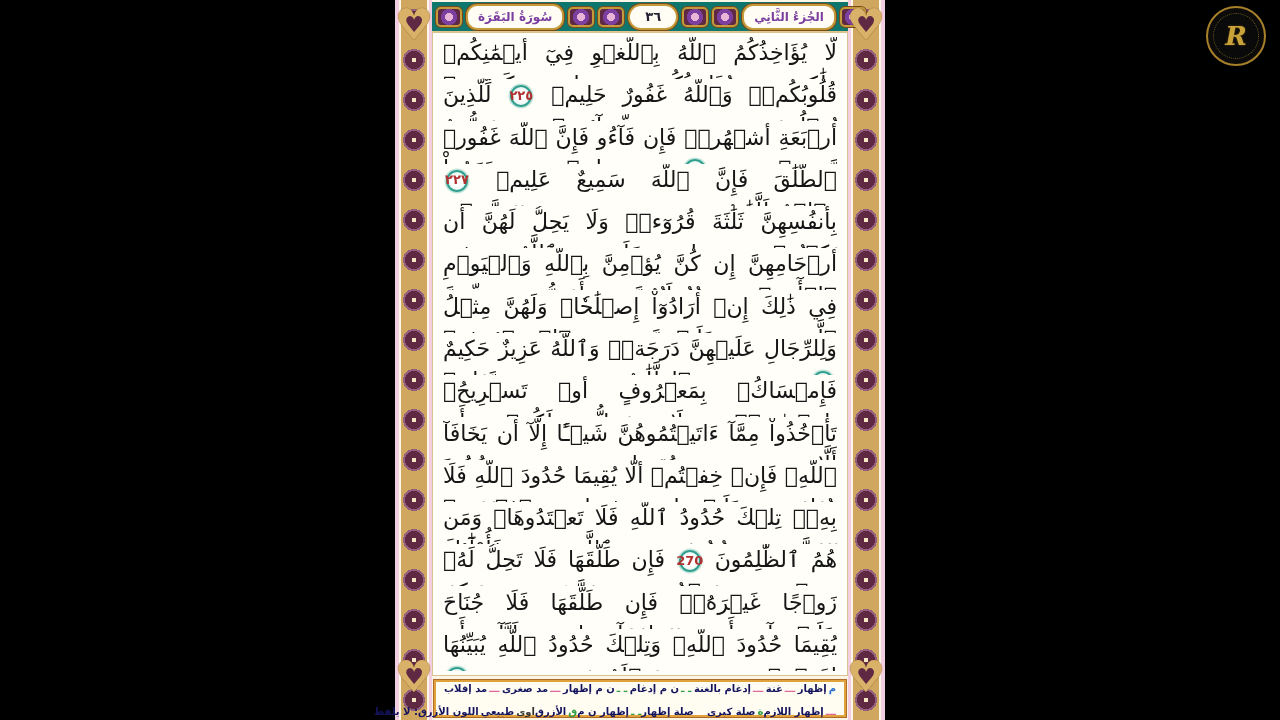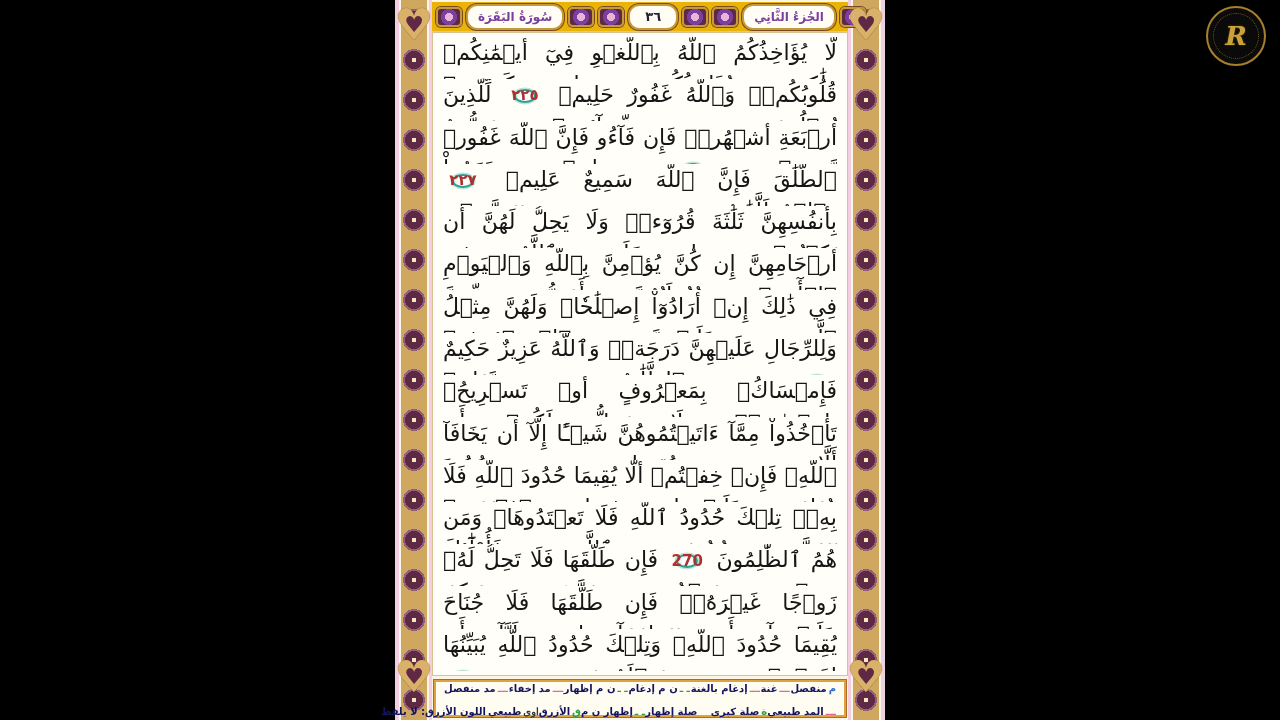--- a/index.html
+++ b/index.html
@@ -41,33 +41,33 @@
     font-size:22px;line-height:46px;text-align:center;color:#5f2944;
   }
   .heart.tl{left:-3px;top:2px;}
   .heart.tr{right:-3px;top:2px;}
   .heart.bl{left:-3px;bottom:20px;}
   .heart.br{right:-3px;bottom:20px;}
 
   
   .header-band{
     position:absolute;left:36px;right:36px;top:2px;height:30px;
-    background:#eab308;border-bottom:1px solid #e2c68c;
+    background:#0f766e;border-bottom:1px solid #e2c68c;
     display:flex;align-items:center;gap:4px;padding:0 4px;box-sizing:border-box;
     z-index:2;
   }
   .cartouche{
     height:22px;background:#fffdf4;border:2px solid #c59a3a;border-radius:11px;
     box-shadow:0 0 0 1px #7a4a1a;
     display:flex;align-items:center;justify-content:center;
     color:#7b3fa0;font-weight:bold;font-size:12px;line-height:1;
     padding:0 10px;direction:rtl;white-space:nowrap;
   }
   .cartouche.grow{flex:1;}
-  .cartouche.page-num{color:#223;min-width:26px;font-size:13px;}
+  .cartouche.page-num{color:#223;min-width:26px;font-size:13px;border-radius:13px;}
   .med{
     width:26px;height:20px;flex:0 0 auto;
     background:radial-gradient(circle,#e9b6d8 0 4px,#7b3fa0 4px 8px,#5f2944 8px);
     border:2px solid #c59a3a;border-radius:5px;
     box-shadow:0 0 0 1px #7a4a1a;box-sizing:border-box;
   }
 
   
   .text-frame{
     position:absolute;left:36px;right:36px;top:32px;bottom:44px;
@@ -76,25 +76,25 @@
     display:flex;flex-direction:column;justify-content:space-between;
   }
   .quran-line{
     direction:rtl;unicode-bidi:plaintext;
     font-size:22px;line-height:1.45;color:#161616;
     text-align:justify;text-align-last:justify;
     overflow:hidden;max-height:42px;
   }
   .ayah-marker{
     display:inline-flex;align-items:center;justify-content:center;
-    width:22px;height:14px;border-radius:50%;
+    width:22px;height:22px;border-radius:50%;
     border:2px solid #2f9e8f;box-shadow:0 0 0 1.5px #bfe4da;
     background:radial-gradient(circle,#ffffff 40%,#cdeee0);
-    color:#b03030;font-size:15px;font-weight:bold;
-    vertical-align:middle;margin:0 9px;box-sizing:border-box;
+    color:#b03030;font-size:13px;font-weight:bold;
+    vertical-align:middle;margin:0 3px;box-sizing:border-box;
   }
 
   
   .legend-box{
     position:absolute;left:38px;right:38px;bottom:3px;height:37px;
     background:#fffdf2;border:2px solid #e0a23c;
     box-shadow:0 0 0 1px #b06a28;
     display:flex;flex-direction:column;justify-content:space-evenly;
     padding:1px 8px;box-sizing:border-box;z-index:2;
   }
@@ -184,21 +184,21 @@
       <div class="quran-line">زَوۡجًا غَيۡرَهُۥۗ فَإِن طَلَّقَهَا فَلَا جُنَاحَ عَلَيۡهِمَآ أَن يَتَرَاجَعَآ إِن ظَنَّآ أَن</div>
 
       <div class="quran-line">يُقِيمَا حُدُودَ ٱللَّهِۗ وَتِلۡكَ حُدُودُ ٱللَّهِ يُبَيِّنُهَا لِقَوۡمٖ يَعۡلَمُونَ <span class="ayah-marker">٢٣٠</span></div>
     </div>
 
   <div class="legend-box">
     <div class="legend-row">
 
         <span class="legend-item">
           <span class="legend-sample" style="color: rgb(42, 111, 208);">م</span>
-          <span class="legend-label">منفصل</span>
+          <span class="legend-label">إظهار</span>
         </span>
 
         <span class="legend-item">
           <span class="legend-sample" style="color: rgb(224, 103, 156);">ـــ</span>
           <span class="legend-label">غنة</span>
         </span>
 
         <span class="legend-item">
           <span class="legend-sample" style="color: rgb(224, 103, 156);">ـــ</span>
           <span class="legend-label">إدغام بالغنة</span>
@@ -209,33 +209,33 @@
           <span class="legend-label">ن م إدغام</span>
         </span>
 
         <span class="legend-item">
           <span class="legend-sample" style="color: rgb(47, 158, 68);">ـ ـ</span>
           <span class="legend-label">ن م إظهار</span>
         </span>
 
         <span class="legend-item">
           <span class="legend-sample" style="color: rgb(224, 103, 156);">ـــ</span>
-          <span class="legend-label">مد إخفاء</span>
-        </span>
-
-        <span class="legend-item">
-          <span class="legend-sample" style="color: rgb(224, 103, 156);">ـــ</span>
-          <span class="legend-label">مد منفصل</span>
+          <span class="legend-label">مد صغرى</span>
+        </span>
+
+        <span class="legend-item">
+          <span class="legend-sample" style="color: rgb(224, 103, 156);">ـــ</span>
+          <span class="legend-label">مد إقلاب</span>
         </span>
       </div>
     <div class="legend-row">
 
         <span class="legend-item">
           <span class="legend-sample" style="color: rgb(224, 103, 156);">ـــ</span>
-          <span class="legend-label">المد طبيعي</span>
+          <span class="legend-label">إظهار اللازم</span>
         </span>
 
         <span class="legend-item">
           <span class="legend-sample" style="color: rgb(47, 158, 68);">ة</span>
           <span class="legend-label">صلة كبرى</span>
         </span>
 
         <span class="legend-item">
           <span class="legend-sample" style="color: rgb(47, 158, 68); margin-top: 23px;">وء</span>
           <span class="legend-label">صلة إظهار</span>
@@ -245,21 +245,21 @@
           <span class="legend-sample" style="color: rgb(47, 158, 68);">ـ ـ</span>
           <span class="legend-label">إظهار ن م</span>
         </span>
 
         <span class="legend-item">
           <span class="legend-sample" style="color: rgb(47, 158, 68);">ق</span>
           <span class="legend-label">الأزرق</span>
         </span>
 
         <span class="legend-item">
-          <span class="legend-sample" style="color: rgb(51, 51, 51); font-family: Liberation Serif, serif;">اوى</span>
+          <span class="legend-sample" style="color: rgb(51, 51, 51);">اوى</span>
           <span class="legend-label">طبيعي</span>
         </span>
 
         <span class="legend-item">
           <span class="legend-sample" style="color: rgb(42, 111, 208);"></span>
           <span class="legend-label">اللون الأزرق: لا يلفظ</span>
         </span>
       </div>
   </div>
 

